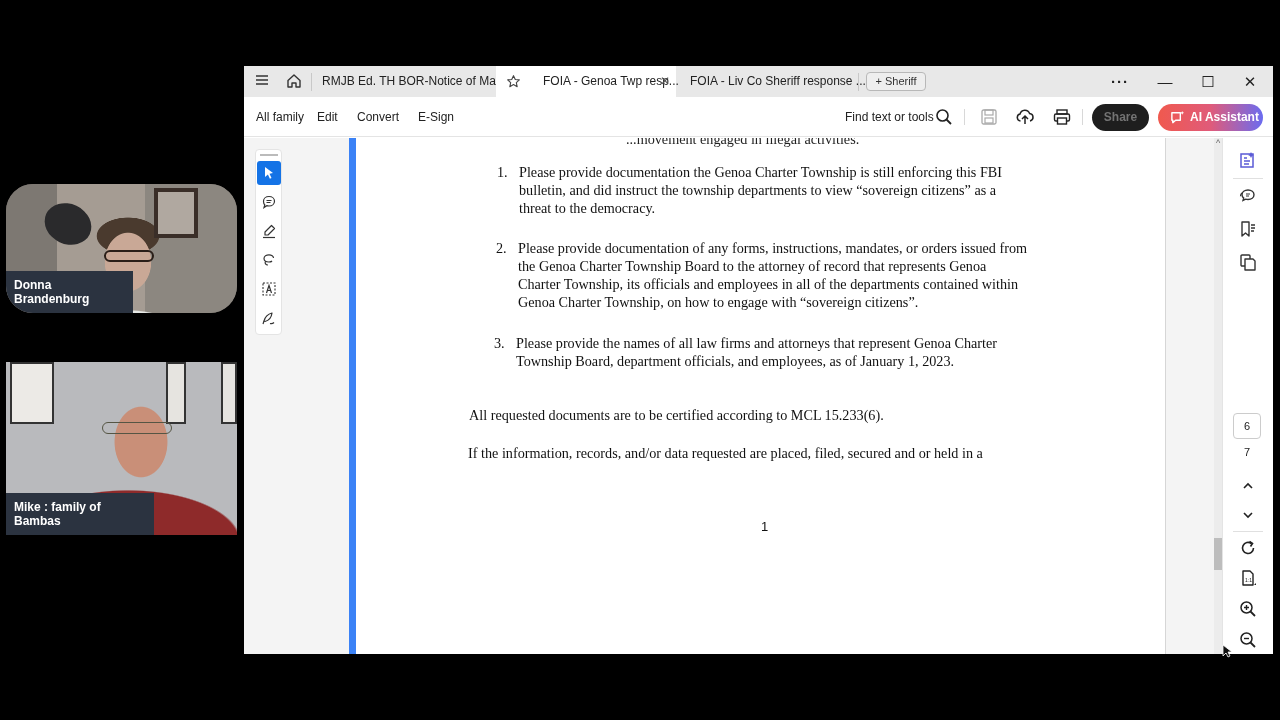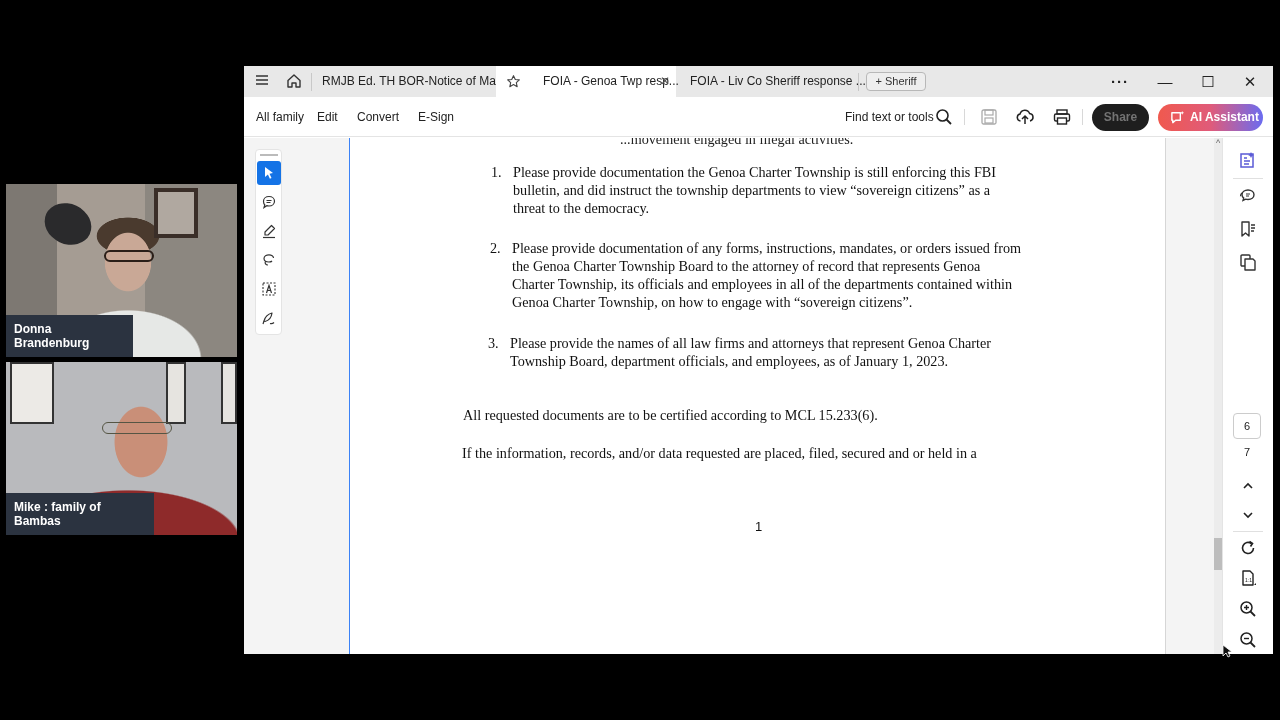--- a/index.html
+++ b/index.html
@@ -1,21 +1,21 @@
 <!DOCTYPE html>
 <html><head>
 <meta charset="utf-8">
 <style>
   * { box-sizing: border-box; margin: 0; padding: 0; }
   html, body { width: 1280px; height: 720px; overflow: hidden; background: #000; font-family: "Liberation Sans", sans-serif; }
   .stage { position: relative; width: 1280px; height: 720px; background: #000; }
 
   
   .tile { position: absolute; left: 6px; width: 231px; overflow: hidden; background: #6b6460; }
-  .tile.t1 { top: 184px; height: 173px; }
+  .tile.t1 { top: 184px; height: 129px; border-radius: 27px; }
   .tile.t2 { top: 362px; height: 173px; }
   .tile .scene { position: absolute; inset: 0; }
   .t1 .scene {
     background:
       radial-gradient(ellipse 38px 48px at 122px 78px, #c9a896 0 60%, transparent 62%),
       radial-gradient(ellipse 44px 26px at 122px 52px, #4a3a2e 0 70%, transparent 72%),
       radial-gradient(ellipse 90px 60px at 122px 175px, #e6e8e6 0 80%, transparent 82%),
       linear-gradient(90deg, #7d7872 0 22%, #a59c93 22% 60%, #8c8780 60% 100%);
   }
   .t1 .lamp { position: absolute; left: 38px; top: 20px; width: 48px; height: 40px; border-radius: 50%; background: #2a2a2c; transform: rotate(25deg); }
@@ -54,21 +54,21 @@
   .ai-btn { position: absolute; left: 914px; top: 7px; width: 105px; height: 27px; border-radius: 14px; background: linear-gradient(90deg, #f0594e, #e05b7a 50%, #6b6cf0); color: #fff; font-size: 12px; font-weight: bold; line-height: 27px; padding-left: 32px; }
   .ai-btn .ai-ic { position: absolute; left: 12px; top: 6px; width: 15px; height: 15px; }
 
   .content { position: absolute; left: 0; top: 72px; width: 978px; height: 516px; background: #f4f4f4; }
   .lefttools { position: absolute; left: 11px; top: 11px; width: 27px; height: 186px; background: #fff; border: 1px solid #e4e4e4; border-radius: 4px; }
   .lefttools .grip { position: absolute; left: 4px; top: 4px; width: 18px; height: 2px; background: #bbb; }
   .lt { position: absolute; left: 1px; width: 24px; height: 24px; border-radius: 3px; }
   .lt.active { background: #1473e6; }
   .lt svg { position: absolute; left: 4px; top: 4px; width: 16px; height: 16px; }
 
-  .page { position: absolute; left: 105px; top: 0; width: 817px; height: 516px; background: #fff; border-left: 1px solid #3b82f6; border-right: 1px solid #d6d6d6; }
+  .page { position: absolute; left: 105px; top: 0; width: 817px; height: 516px; background: #fff; border-left: 7px solid #3b82f6; border-right: 1px solid #d6d6d6; }
   .doc { position: absolute; font-family: "Liberation Serif", serif; color: #111; font-size: 14.2px; line-height: 18px; }
   .doc .num { position: absolute; left: -22px; top: 0; }
   .cutline { left: 270px; top: -8px; color: #222; clip-path: inset(8px 0 0 0); }
   .pagenum { position: absolute; left: 405px; top: 381px; font-family: "Liberation Sans", sans-serif; font-size: 13px; color: #111; }
 
   .vscroll { position: absolute; left: 970px; top: 72px; width: 8px; height: 516px; background: #ececec; }
   .vscroll .thumb { position: absolute; left: 0; top: 400px; width: 8px; height: 32px; background: #bdbdbd; }
   .vscroll .up { position: absolute; left: 0; top: 0; width: 8px; height: 12px; font-size: 9px; color: #666; text-align: center; }
 
   .rightpanel { position: absolute; left: 978px; top: 72px; width: 51px; height: 516px; background: #fff; border-left: 1px solid #e4e4e4; }

